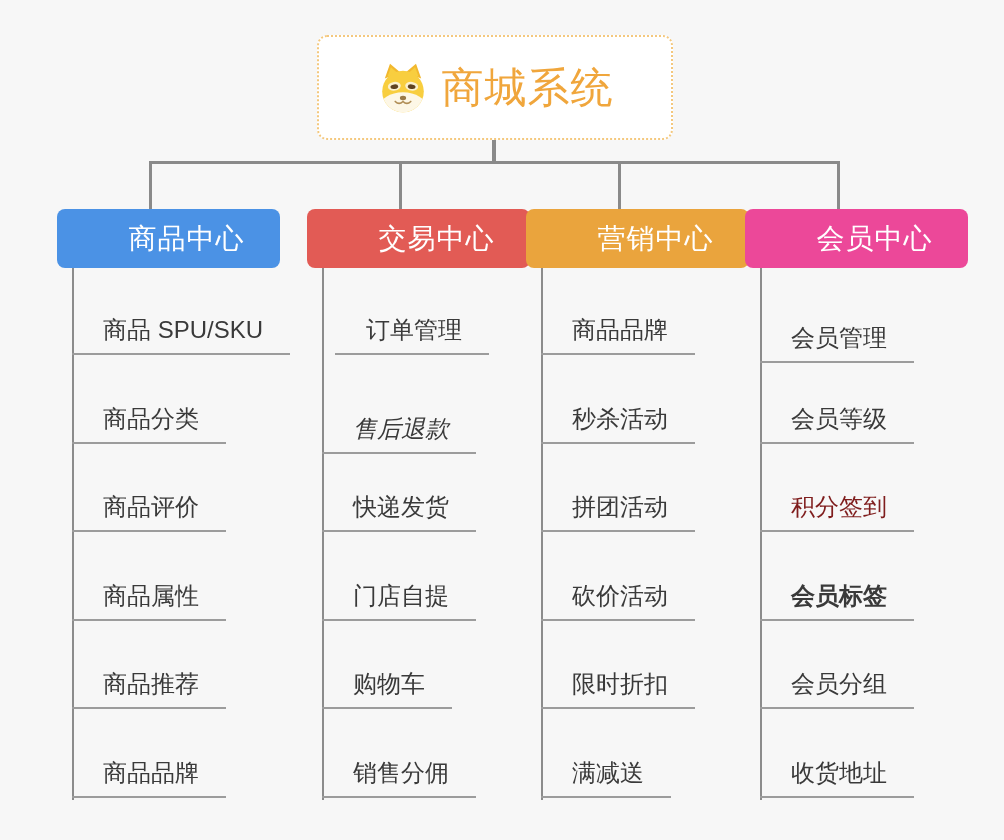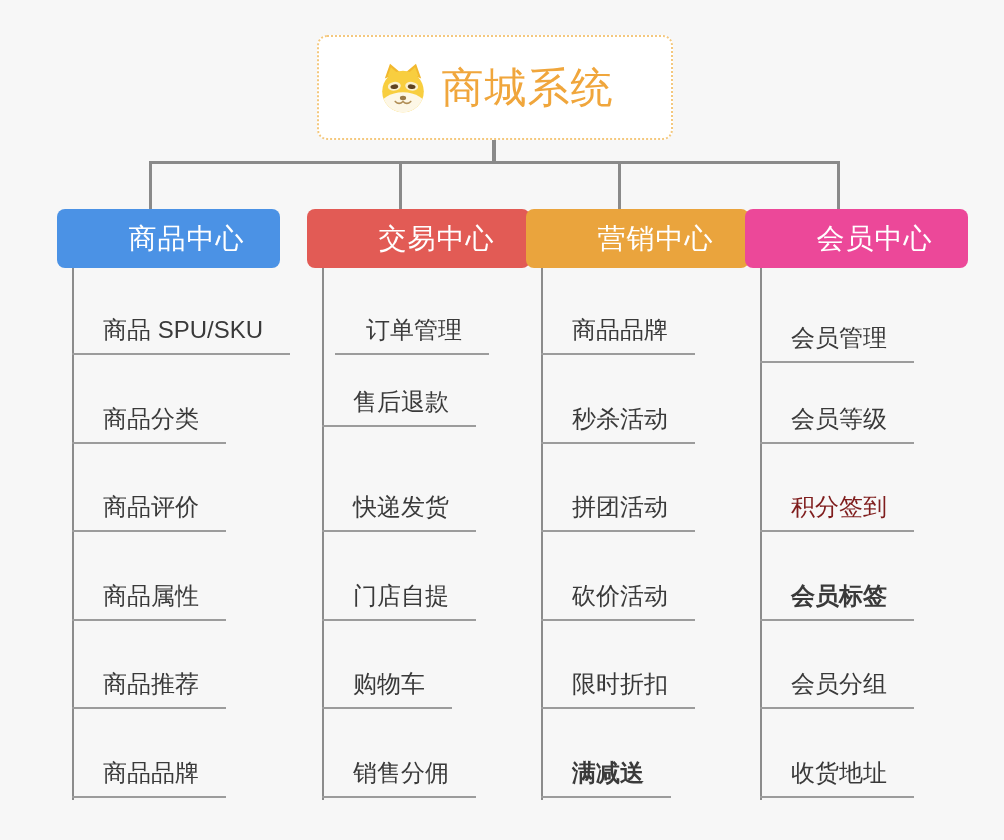--- a/index.html
+++ b/index.html
@@ -116,34 +116,34 @@
       <div class="leaf-item" style="left: 72px; top: 315px; color: rgb(58, 58, 58); border-bottom-color: rgb(156, 156, 156);">商品 SPU/SKU</div>
       <div class="leaf-item" style="left: 72px; top: 403.6px; color: rgb(58, 58, 58); border-bottom-color: rgb(156, 156, 156);">商品分类</div>
       <div class="leaf-item" style="left: 72px; top: 492.2px; color: rgb(58, 58, 58); border-bottom-color: rgb(156, 156, 156);">商品评价</div>
       <div class="leaf-item" style="left: 72px; top: 580.8px; color: rgb(58, 58, 58); border-bottom-color: rgb(156, 156, 156);">商品属性</div>
       <div class="leaf-item" style="left: 72px; top: 669.4px; color: rgb(58, 58, 58); border-bottom-color: rgb(156, 156, 156);">商品推荐</div>
       <div class="leaf-item" style="left: 72px; top: 758px; color: rgb(58, 58, 58); border-bottom-color: rgb(156, 156, 156);">商品品牌</div>
       <div class="branch-node" style="left: 307px; background: rgb(226, 91, 85);">
         <span class="branch-label" style="color: rgb(255, 255, 255);">交易中心</span>
       </div>
       <div class="leaf-item" style="left: 322px; top: 315px; color: rgb(58, 58, 58); border-bottom-color: rgb(156, 156, 156); margin-left: 13px;">订单管理</div>
-      <div class="leaf-item" style="left: 322px; top: 387px; color: rgb(58, 58, 58); border-bottom-color: rgb(156, 156, 156);">售后退款</div>
+      <div class="leaf-item" style="left: 322px; top: 414px; color: rgb(58, 58, 58); border-bottom-color: rgb(156, 156, 156); font-style: italic;">售后退款</div>
       <div class="leaf-item" style="left: 322px; top: 492.2px; color: rgb(58, 58, 58); border-bottom-color: rgb(156, 156, 156);">快递发货</div>
       <div class="leaf-item" style="left: 322px; top: 580.8px; color: rgb(58, 58, 58); border-bottom-color: rgb(156, 156, 156);">门店自提</div>
       <div class="leaf-item" style="left: 322px; top: 669.4px; color: rgb(58, 58, 58); border-bottom-color: rgb(156, 156, 156);">购物车</div>
       <div class="leaf-item" style="left: 322px; top: 758px; color: rgb(58, 58, 58); border-bottom-color: rgb(156, 156, 156);">销售分佣</div>
       <div class="branch-node" style="left: 526px; background: rgb(234, 164, 61);">
         <span class="branch-label" style="color: rgb(255, 255, 255);">营销中心</span>
       </div>
       <div class="leaf-item" style="left: 541px; top: 315px; color: rgb(58, 58, 58); border-bottom-color: rgb(156, 156, 156);">商品品牌</div>
       <div class="leaf-item" style="left: 541px; top: 403.6px; color: rgb(58, 58, 58); border-bottom-color: rgb(156, 156, 156);">秒杀活动</div>
       <div class="leaf-item" style="left: 541px; top: 492.2px; color: rgb(58, 58, 58); border-bottom-color: rgb(156, 156, 156);">拼团活动</div>
       <div class="leaf-item" style="left: 541px; top: 580.8px; color: rgb(58, 58, 58); border-bottom-color: rgb(156, 156, 156);">砍价活动</div>
       <div class="leaf-item" style="left: 541px; top: 669.4px; color: rgb(58, 58, 58); border-bottom-color: rgb(156, 156, 156);">限时折扣</div>
-      <div class="leaf-item" style="left: 541px; top: 758px; color: rgb(58, 58, 58); border-bottom-color: rgb(156, 156, 156); font-weight: bold;">满减送</div>
+      <div class="leaf-item" style="left: 541px; top: 758px; color: rgb(58, 58, 58); border-bottom-color: rgb(156, 156, 156);">满减送</div>
       <div class="branch-node" style="left: 745px; background: #ec4899;">
         <span class="branch-label" style="color: rgb(255, 255, 255);">会员中心</span>
       </div>
       <div class="leaf-item" style="left: 760px; top: 323px; color: rgb(58, 58, 58); border-bottom-color: rgb(156, 156, 156); text-align: right;">会员管理</div>
       <div class="leaf-item" style="left: 760px; top: 403.6px; color: rgb(58, 58, 58); border-bottom-color: rgb(156, 156, 156);">会员等级</div>
       <div class="leaf-item" style="left: 760px; top: 492.2px; color: #7f1d1d; border-bottom-color: rgb(156, 156, 156);">积分签到</div>
       <div class="leaf-item" style="left: 760px; top: 580.8px; color: rgb(58, 58, 58); border-bottom-color: rgb(156, 156, 156); font-weight: bold;">会员标签</div>
       <div class="leaf-item" style="left: 760px; top: 669.4px; color: rgb(58, 58, 58); border-bottom-color: rgb(156, 156, 156);">会员分组</div>
       <div class="leaf-item" style="left: 760px; top: 758px; color: rgb(58, 58, 58); border-bottom-color: rgb(156, 156, 156);">收货地址</div>
     </div>

